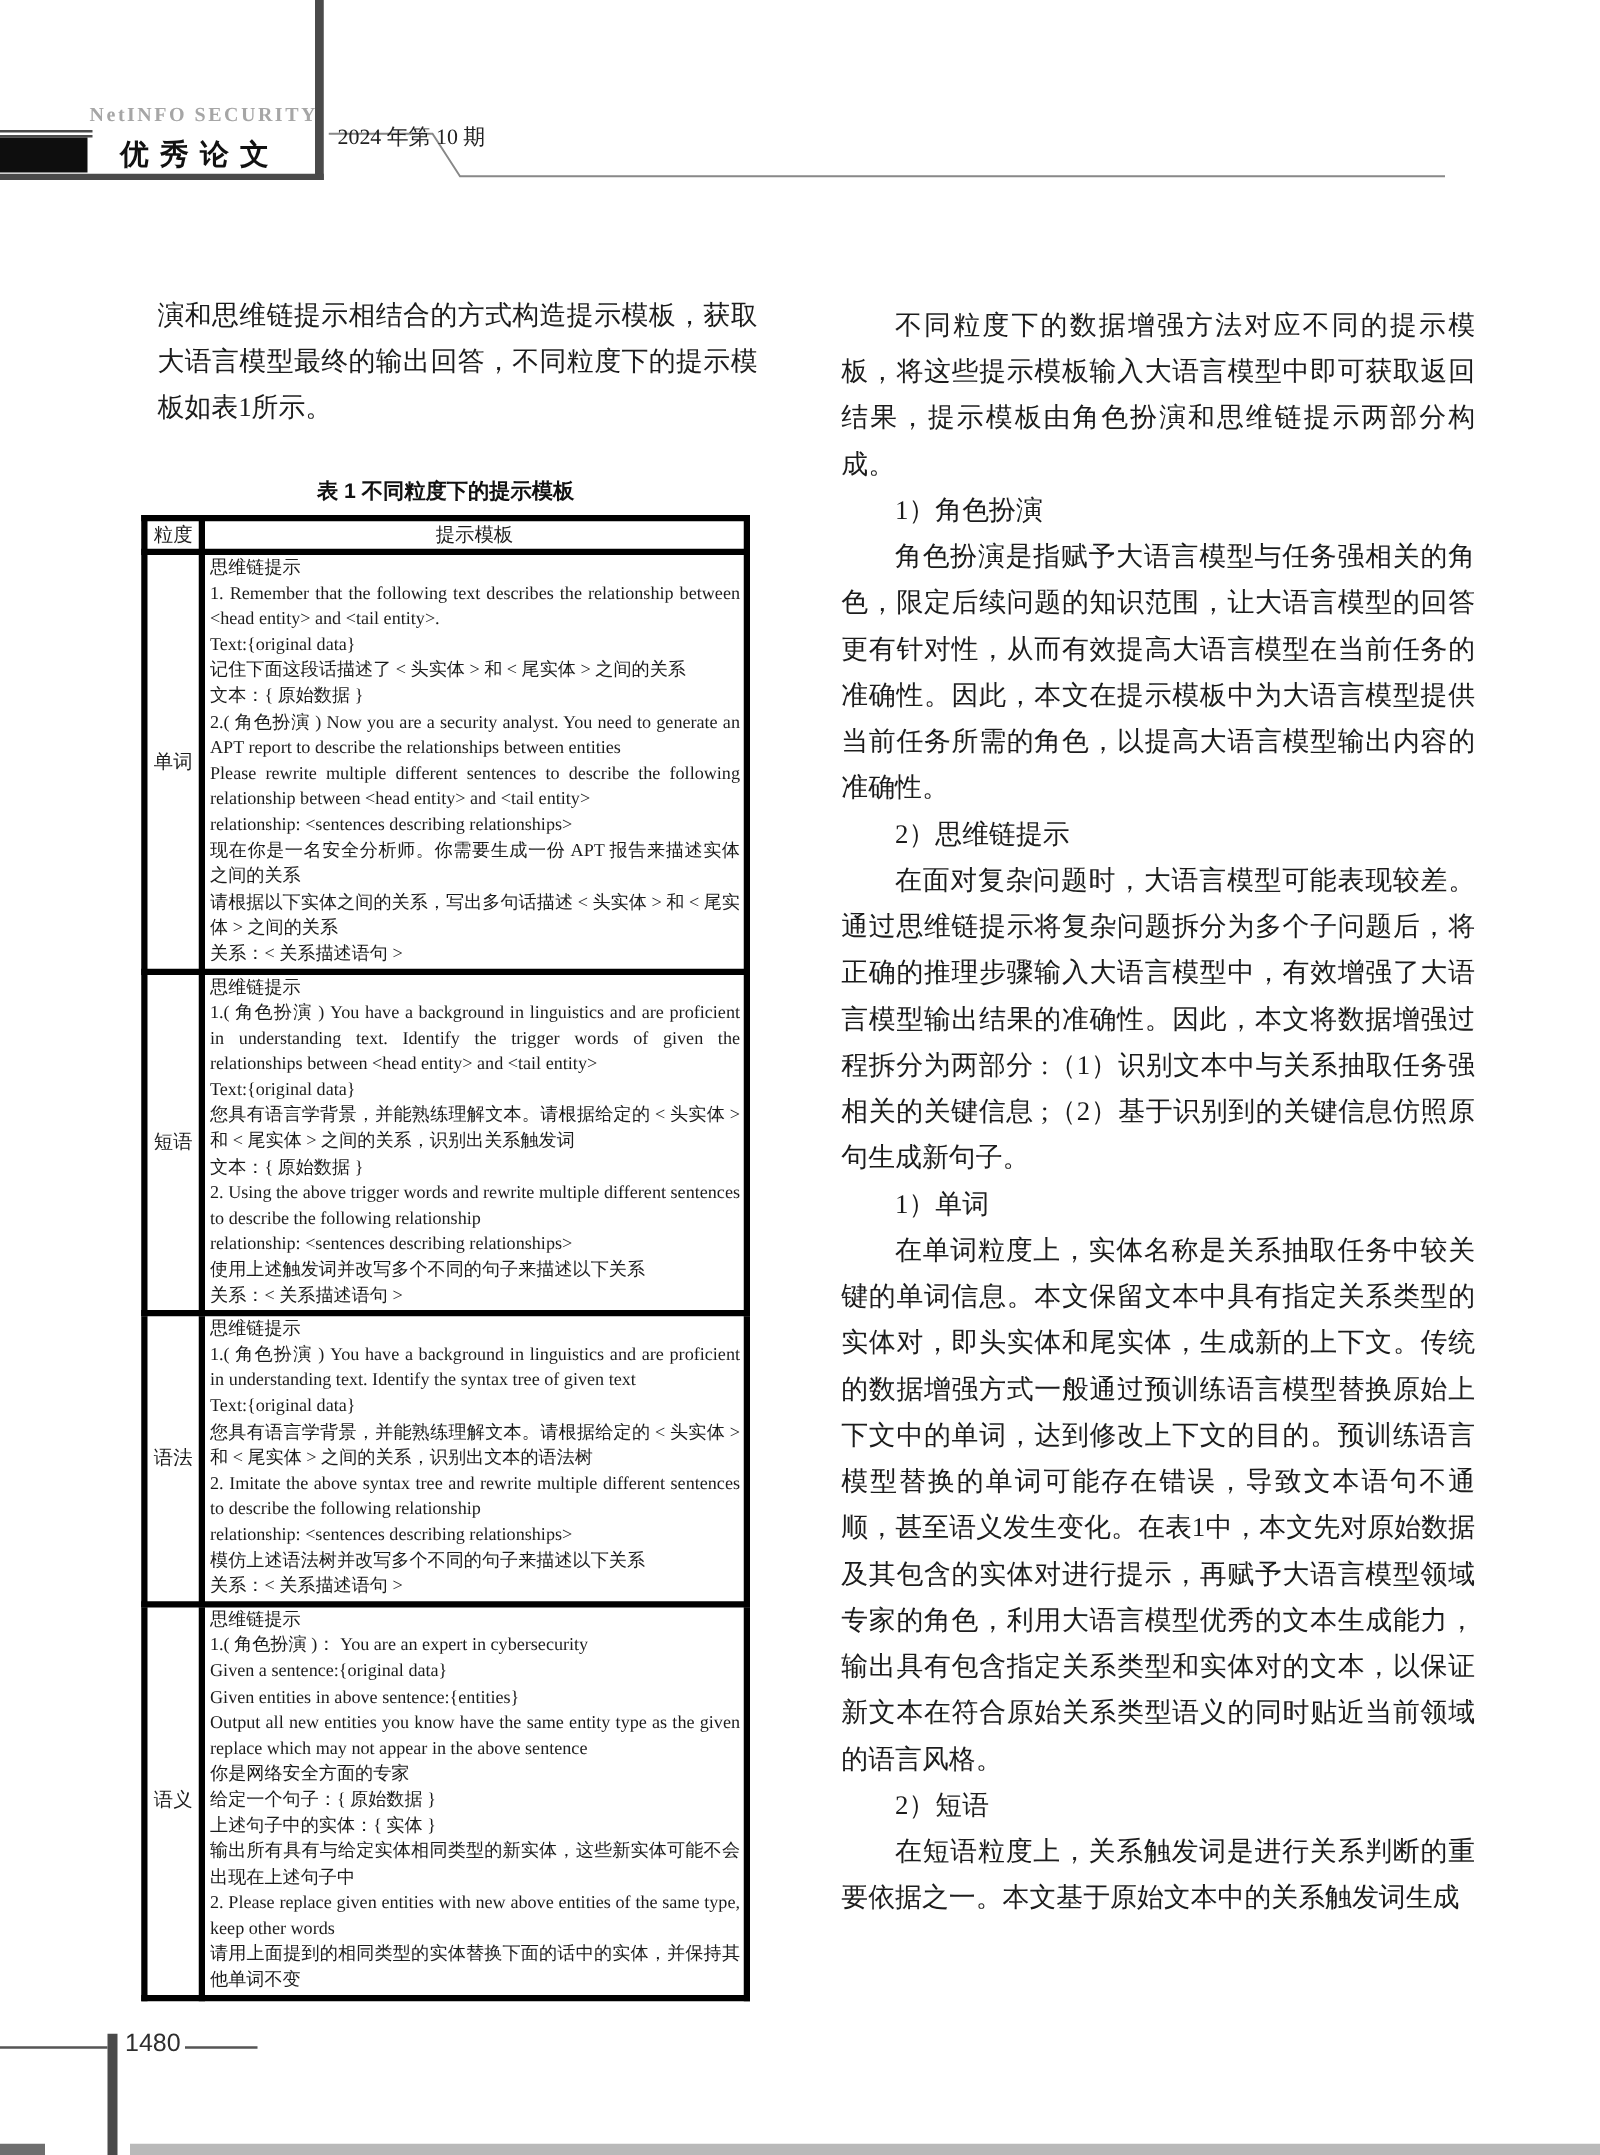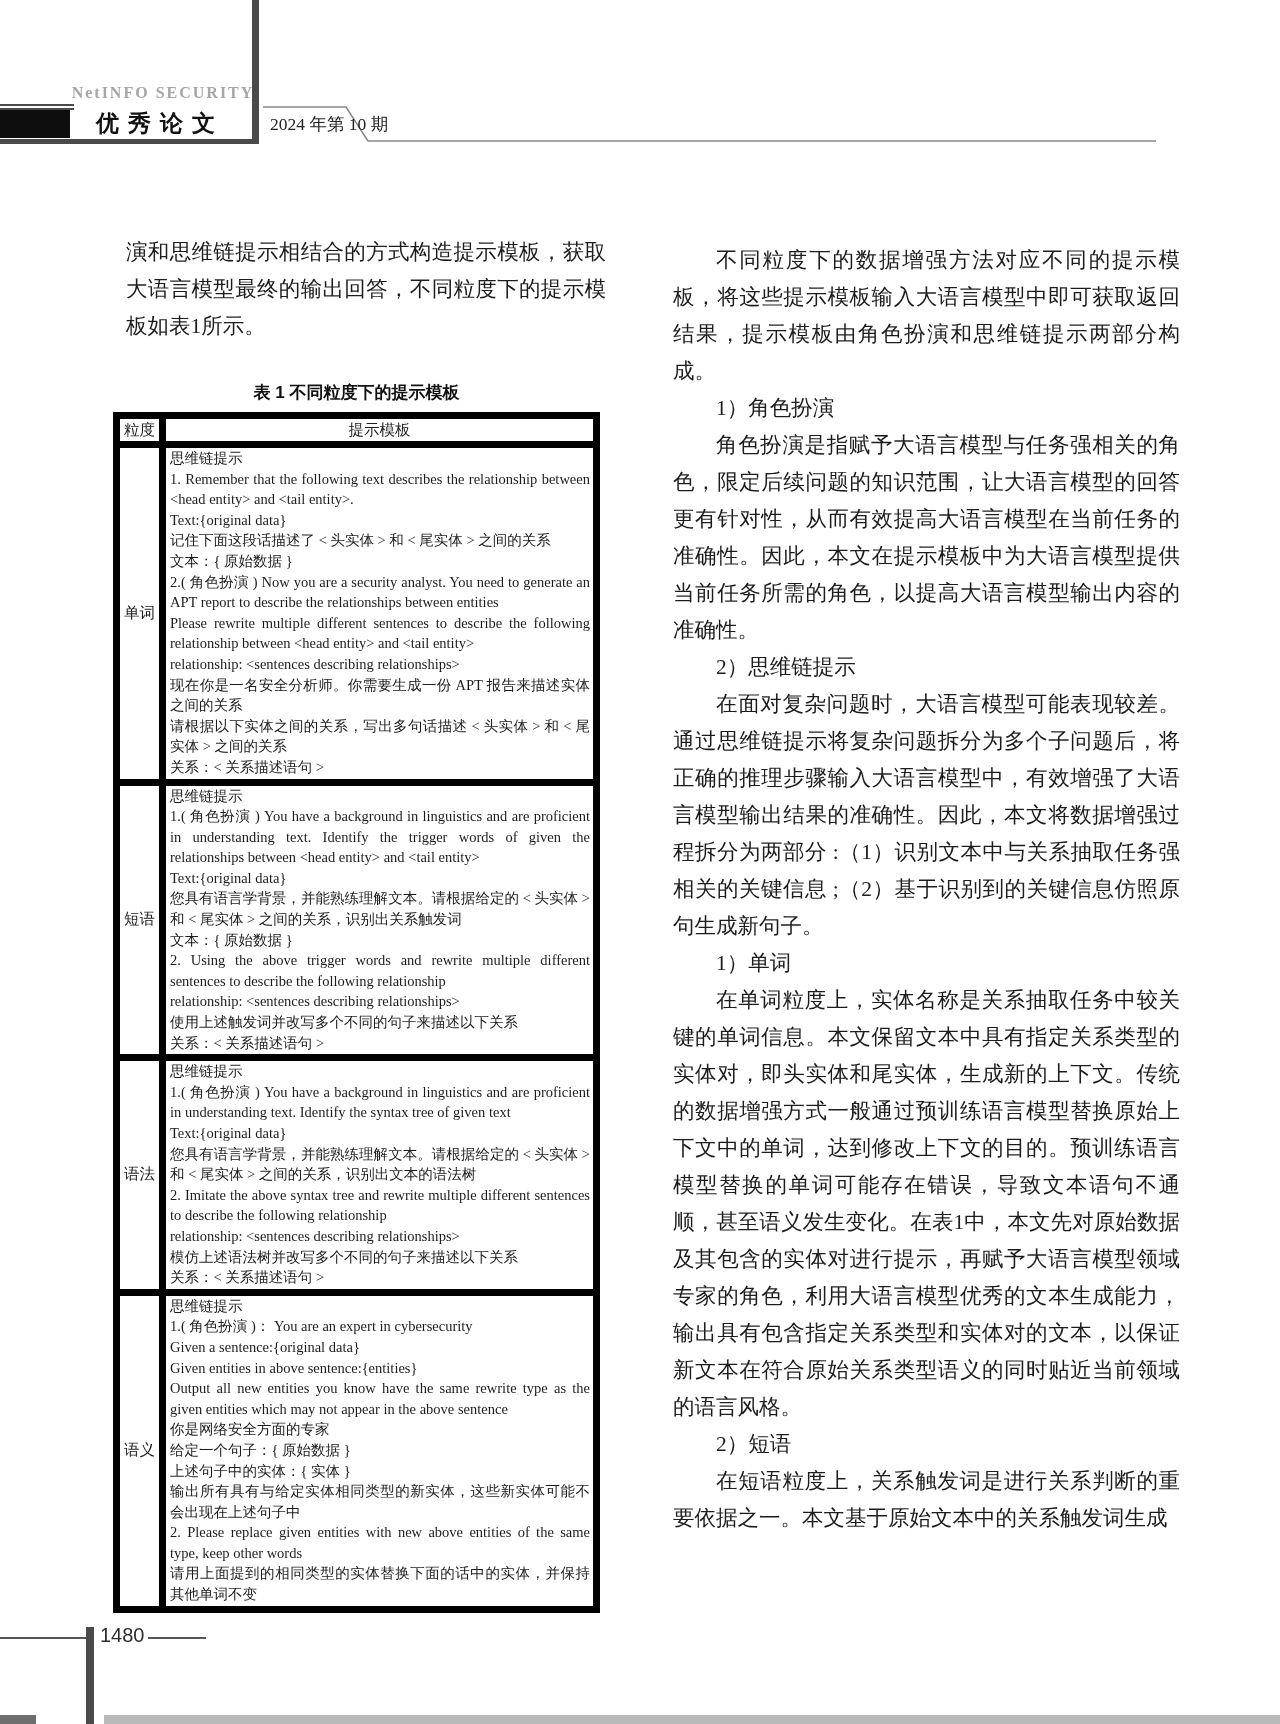--- a/index.html
+++ b/index.html
@@ -11,33 +11,33 @@
   .logo{left:68px;top:84px;width:190px;text-align:center;font-size:16px;font-weight:bold;
         color:#a6a6a6;letter-spacing:2px;}
   .dbl-line{left:0;top:104px;width:74px;height:6px;border-top:2px solid #4a4a4a;
         border-bottom:2px solid #4a4a4a;box-sizing:border-box;}
   .black-box{left:0;top:110px;width:70px;height:28px;background:#0e0e0e;}
   .section-cn{left:96px;top:108px;font-family:"Liberation Sans","DejaVu Sans",sans-serif;
         font-weight:bold;font-size:23px;letter-spacing:9px;color:#111;}
   .vbar{left:252px;top:0;width:7px;height:144px;background:#4a4a4a;}
   .hbar{left:0;top:139px;width:259px;height:5px;background:#4a4a4a;}
   .header-svg{left:0;top:0;width:1280px;height:160px;}
-  .issue{left:270px;top:112px;font-size:17.5px;color:#222;}
+  .issue{left:270px;top:97px;font-size:17.5px;color:#222;}
 
   
   .col-left{left:90px;top:234px;width:516px;}
   .col-right{left:645px;top:242px;width:507px;margin-left:28px;}
   .body-p{font-size:21.5px;line-height:37px;text-align:justify;margin:0;text-indent:2em;}
   .no-indent{text-indent:0;margin-left:36px;}
 
   
   .tbl-title{font-family:"Liberation Sans","DejaVu Sans",sans-serif;font-weight:bold;
         font-size:17px;text-align:center;width:487px;margin:36px 0 8px 23px;color:#111;}
   table.prompt{border-collapse:collapse;margin-left:23px;width:487px;table-layout:fixed;}
-  .prompt th,.prompt td{border:7px solid #000000;}
+  .prompt th,.prompt td{border:5px solid #000000;}
   .prompt th{font-weight:normal;font-size:15.5px;height:22px;padding:0;text-align:center;}
   .row-label{text-align:center;font-size:15.5px;padding:0;vertical-align:middle;width:46px;}
   .cell{padding:0 3px 1px 4px;vertical-align:middle;}
   .tline{font-size:14.5px;line-height:20.6px;text-align:justify;}
 
   
   .pn-line-l{left:0;top:1637px;width:86px;height:2px;background:#555;}
   .pn-bar{left:86px;top:1627px;width:8px;height:97px;background:#4a4a4a;}
   .pn{left:100px;top:1624px;font-family:"Liberation Sans","DejaVu Sans",sans-serif;
       font-size:20px;color:#2e2e2e;}
@@ -123,21 +123,21 @@
         </td>
       </tr>
 
       <tr>
         <td class="row-label">语义</td>
         <td class="cell">
           <div class="tline">思维链提示</div>
           <div class="tline">1.( 角色扮演 )： You are an expert in cybersecurity</div>
           <div class="tline">Given a sentence:{original data}</div>
           <div class="tline">Given entities in above sentence:{entities}</div>
-          <div class="tline">Output all new entities you know have the same rewrite type as the given entities which may not appear in the above sentence</div>
+          <div class="tline">Output all new entities you know have the same entity type as the given replace which may not appear in the above sentence</div>
           <div class="tline">你是网络安全方面的专家</div>
           <div class="tline">给定一个句子：{ 原始数据 }</div>
           <div class="tline">上述句子中的实体：{ 实体 }</div>
           <div class="tline">输出所有具有与给定实体相同类型的新实体，这些新实体可能不会出现在上述句子中</div>
           <div class="tline">2. Please replace given entities with new above entities of the same type, keep other words</div>
           <div class="tline">请用上面提到的相同类型的实体替换下面的话中的实体，并保持其他单词不变</div>
         </td>
       </tr>
       </tbody>
     </table>

